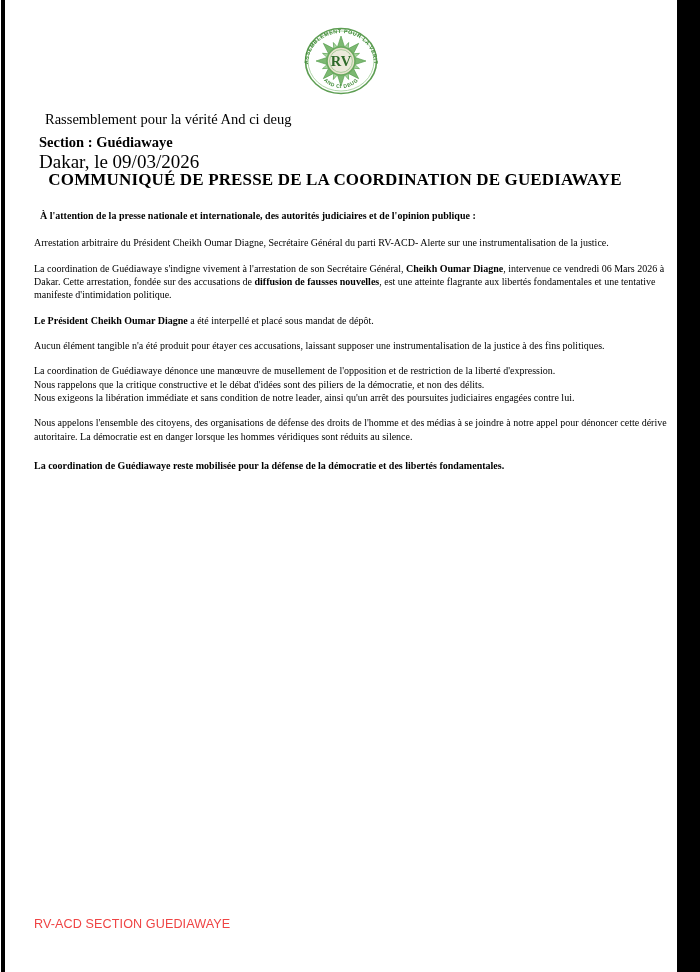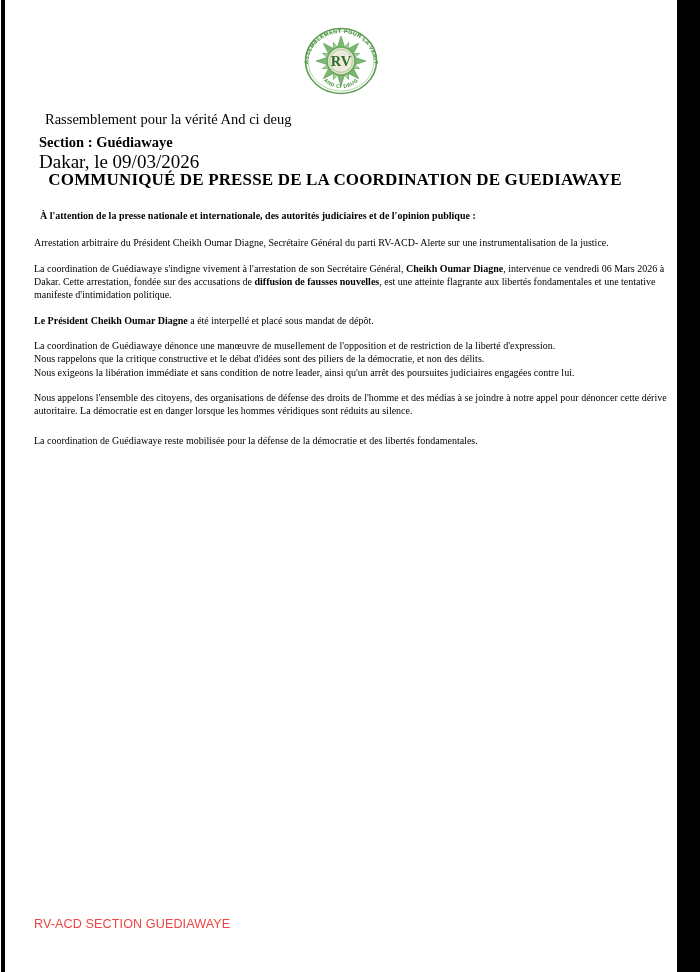--- a/index.html
+++ b/index.html
@@ -112,21 +112,21 @@
     font-size: 10px;
     line-height: 1.335;
   }
   .p {
     margin: 0 0 10px 0;
     text-align: left;
   }
   .p.tight   { margin-bottom: 0px; }
   .p.gap-md  { margin-bottom: 12px; }
   .p.gap-lg  { margin-bottom: 16px; }
-  .p.bold    { font-weight: normal; }
+  .p.bold    { font-weight: bold; }
   .p.addressee {
     font-weight: bold;
     padding-left: 6px;
     margin-bottom: 14px;
   }
   b { font-weight: bold; }
 
   
   .footer {
     position: absolute;
@@ -214,20 +214,21 @@
 
     <p class="p gap-md">
       <span>La coordination de Guédiawaye s'indigne vivement à l'arrestation de son Secrétaire Général, </span><b>Cheikh Oumar Diagne</b><span>, intervenue ce vendredi 06 Mars 2026 à Dakar. Cette arrestation, fondée sur des accusations de </span><b>diffusion de fausses nouvelles</b><span>, est une atteinte flagrante aux libertés fondamentales et une tentative manifeste d'intimidation politique.</span>
     </p>
 
     <p class="p gap-md">
       <b>Le Président Cheikh Oumar Diagne</b><span> a été interpellé et placé sous mandat de dépôt.</span>
     </p>
 
 
+    <p class="p gap-md">Aucun élément tangible n'a été produit pour étayer ces accusations, laissant supposer une instrumentalisation de la justice à des fins politiques.</p>
 
     <p class="p tight">La coordination de Guédiawaye dénonce une manœuvre de musellement de l'opposition et de restriction de la liberté d'expression.</p>
 
     <p class="p tight">Nous rappelons que la critique constructive et le débat d'idées sont des piliers de la démocratie, et non des délits.</p>
 
     <p class="p gap-md">Nous exigeons la libération immédiate et sans condition de notre leader, ainsi qu'un arrêt des poursuites judiciaires engagées contre lui.</p>
 
     <p class="p gap-lg">Nous appelons l'ensemble des citoyens, des organisations de défense des droits de l'homme et des médias à se joindre à notre appel pour dénoncer cette dérive autoritaire. La démocratie est en danger lorsque les hommes véridiques sont réduits au silence.</p>
 
     <p class="p bold"> La coordination de Guédiawaye reste mobilisée pour la défense de la démocratie et des libertés fondamentales.</p>

